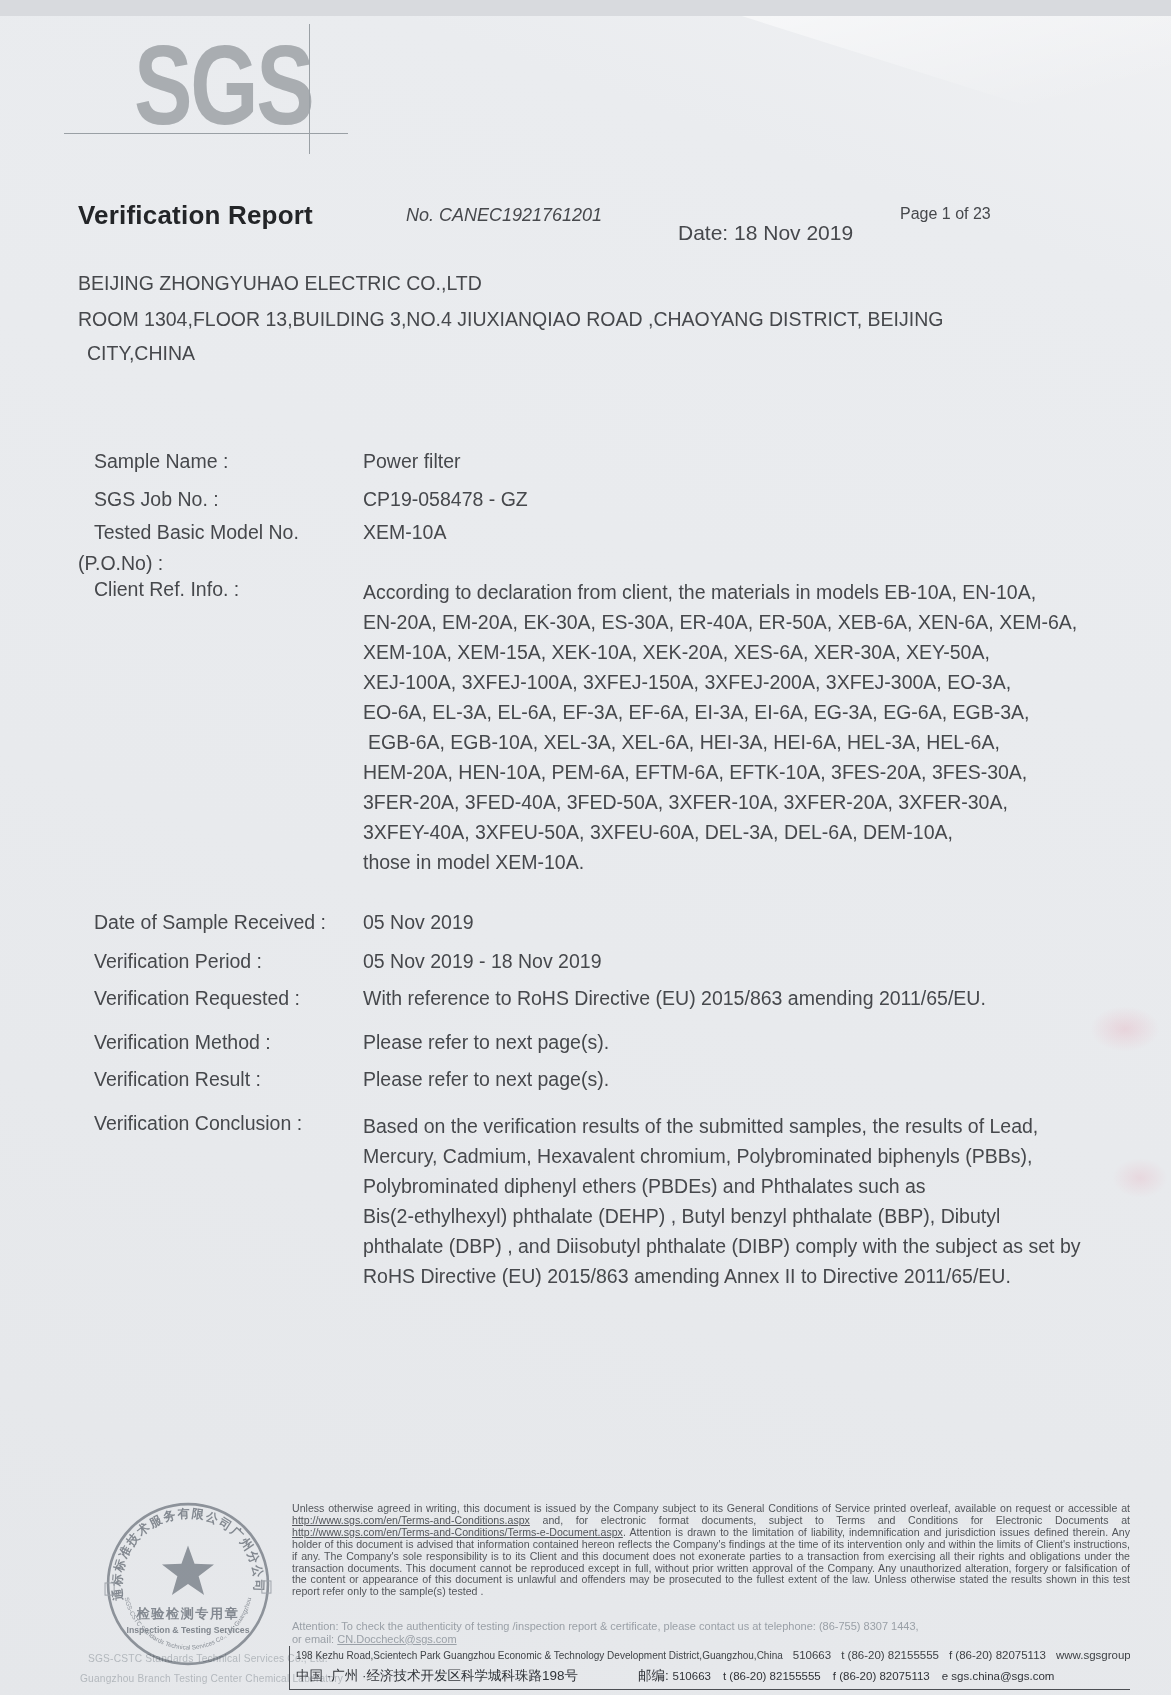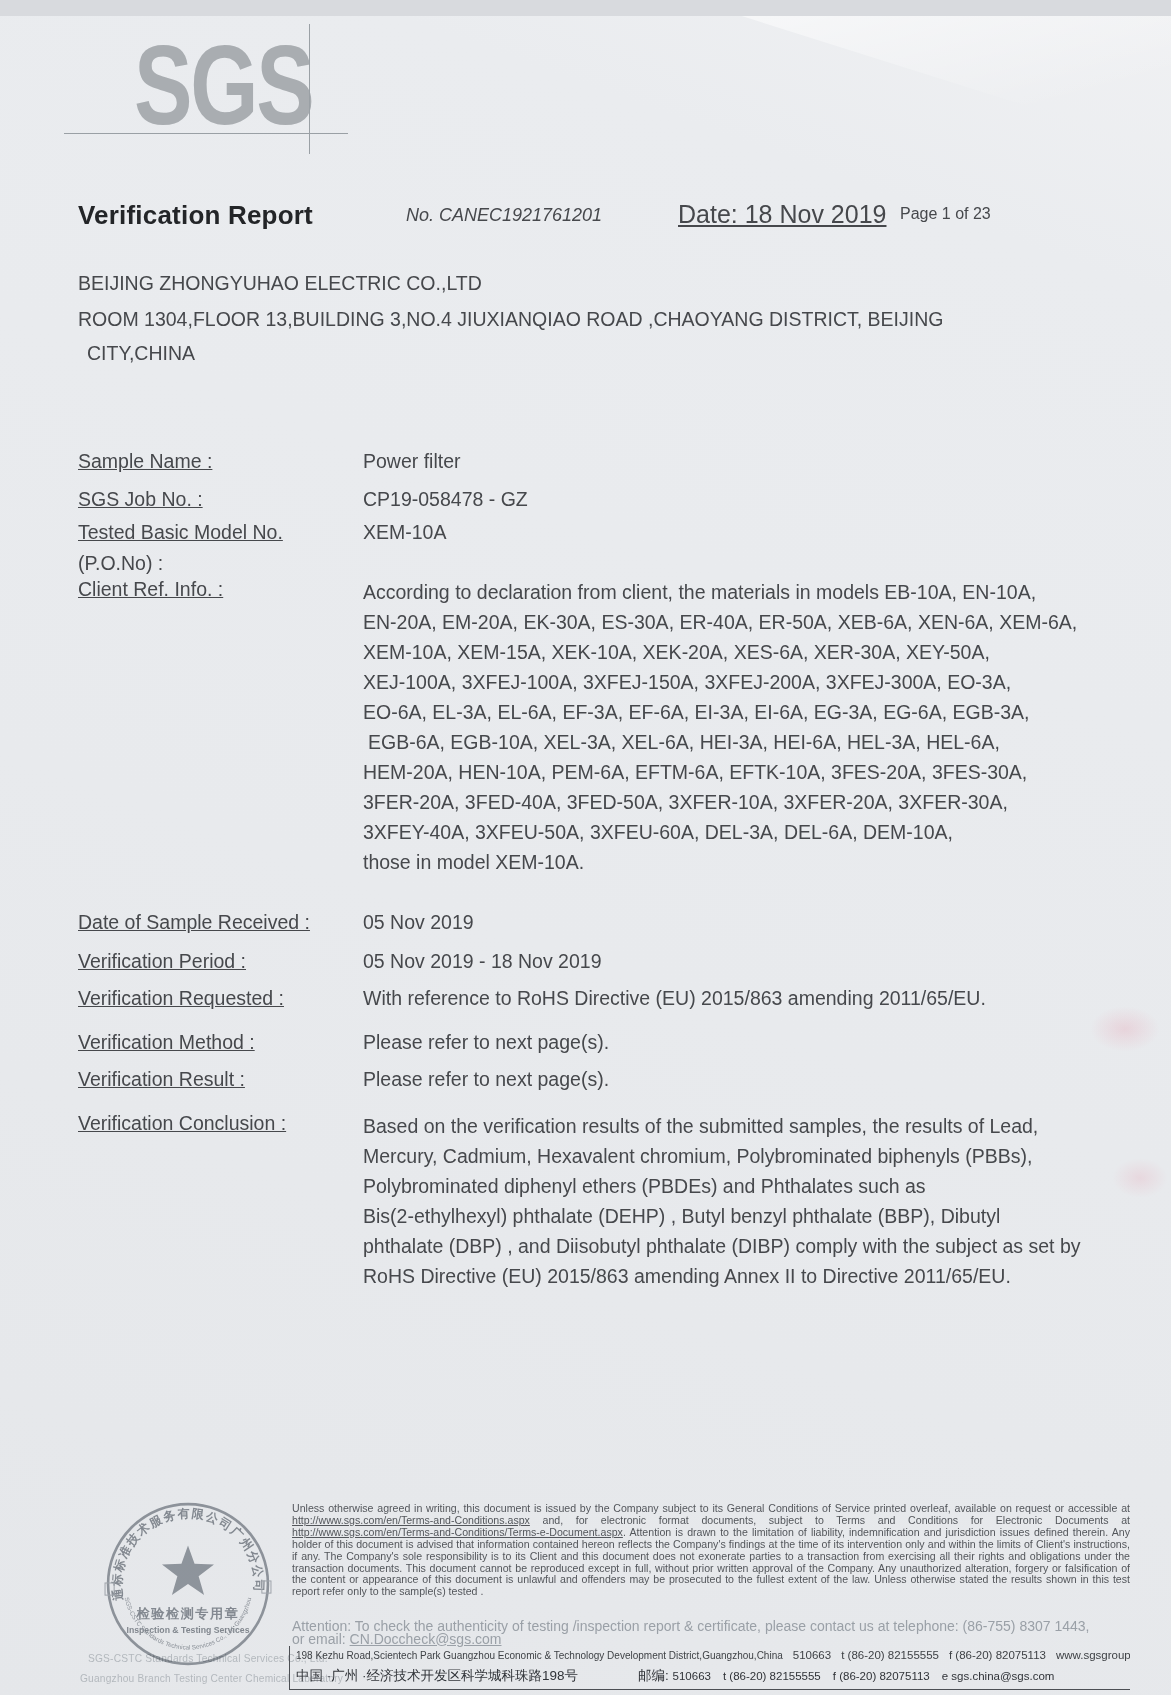--- a/index.html
+++ b/index.html
@@ -31,47 +31,47 @@
     letter-spacing:-3px;color:#a9adb1;
     transform:scaleX(.77);transform-origin:left top;
   }
   .reg-h{position:absolute;left:64px;top:117px;width:284px;height:0;border-top:1.5px solid #9aa0a5;}
   .reg-v{position:absolute;left:309px;top:8px;width:0;height:130px;border-left:1.5px solid #9aa0a5;}
 
   
   .hdr{position:absolute;left:78px;top:184px;width:1060px;height:34px;}
   .hdr .title{position:absolute;left:0;top:0;font-size:26px;font-weight:bold;color:#232528;letter-spacing:.2px;text-align:center;}
   .hdr .no{position:absolute;left:328px;top:5px;font-size:18px;font-style:italic;}
-  .hdr .date{position:absolute;left:600px;top:0;font-size:25px;text-decoration:underline;}
+  .hdr .date{position:absolute;left:600px;top:21px;font-size:21px;}
   .hdr .pg{position:absolute;left:822px;top:5px;font-size:16px;}
 
   
   .client{position:absolute;left:78px;top:250px;width:1020px;font-size:19.5px;line-height:34px;}
   .client .l2{margin-top:2px;}
   .client .l3{padding-left:9px;}
 
   
   .frow{position:absolute;left:78px;width:1060px;font-size:19.5px;line-height:24px;}
-  .flabel{position:absolute;left:0;top:0;white-space:nowrap;text-decoration:underline;}
+  .flabel{position:absolute;left:16px;top:0;white-space:nowrap;}
   .flabel2{position:absolute;left:0;top:31px;white-space:nowrap;}
   .fvalue{position:absolute;left:285px;top:0;white-space:nowrap;}
   .pline{line-height:30px;white-space:nowrap;}
 
   
   .lab-lines{position:absolute;left:80px;top:1633px;width:330px;font-size:10.2px;line-height:20px;color:#b3b8bd;letter-spacing:.2px;}
   .lab-lines .ll1{padding-left:8px;}
 
   .legal{
     position:absolute;left:292px;top:1487px;width:838px;
     font-size:10.6px;line-height:11.9px;text-align:justify;color:#53565b;margin:0;
   }
   .legal .u{text-decoration:underline;}
   .attn{
     position:absolute;left:292px;top:1604px;width:838px;
-    font-size:14px;line-height:12.6px;color:#9aa0a7;margin:0;
+    font-size:11px;line-height:12.6px;color:#9aa0a7;margin:0;
   }
   .attn .u{text-decoration:underline;}
 
   .addr{
     position:absolute;left:289px;top:1630px;width:841px;height:44px;
     border-left:1.6px solid #4c4f54;border-bottom:1.6px solid #4c4f54;
     padding-left:6px;box-sizing:border-box;
   }
   .addr-row{white-space:nowrap;overflow:hidden;}
   .addr-row.en{font-size:10px;line-height:19px;color:#3f4246;}

